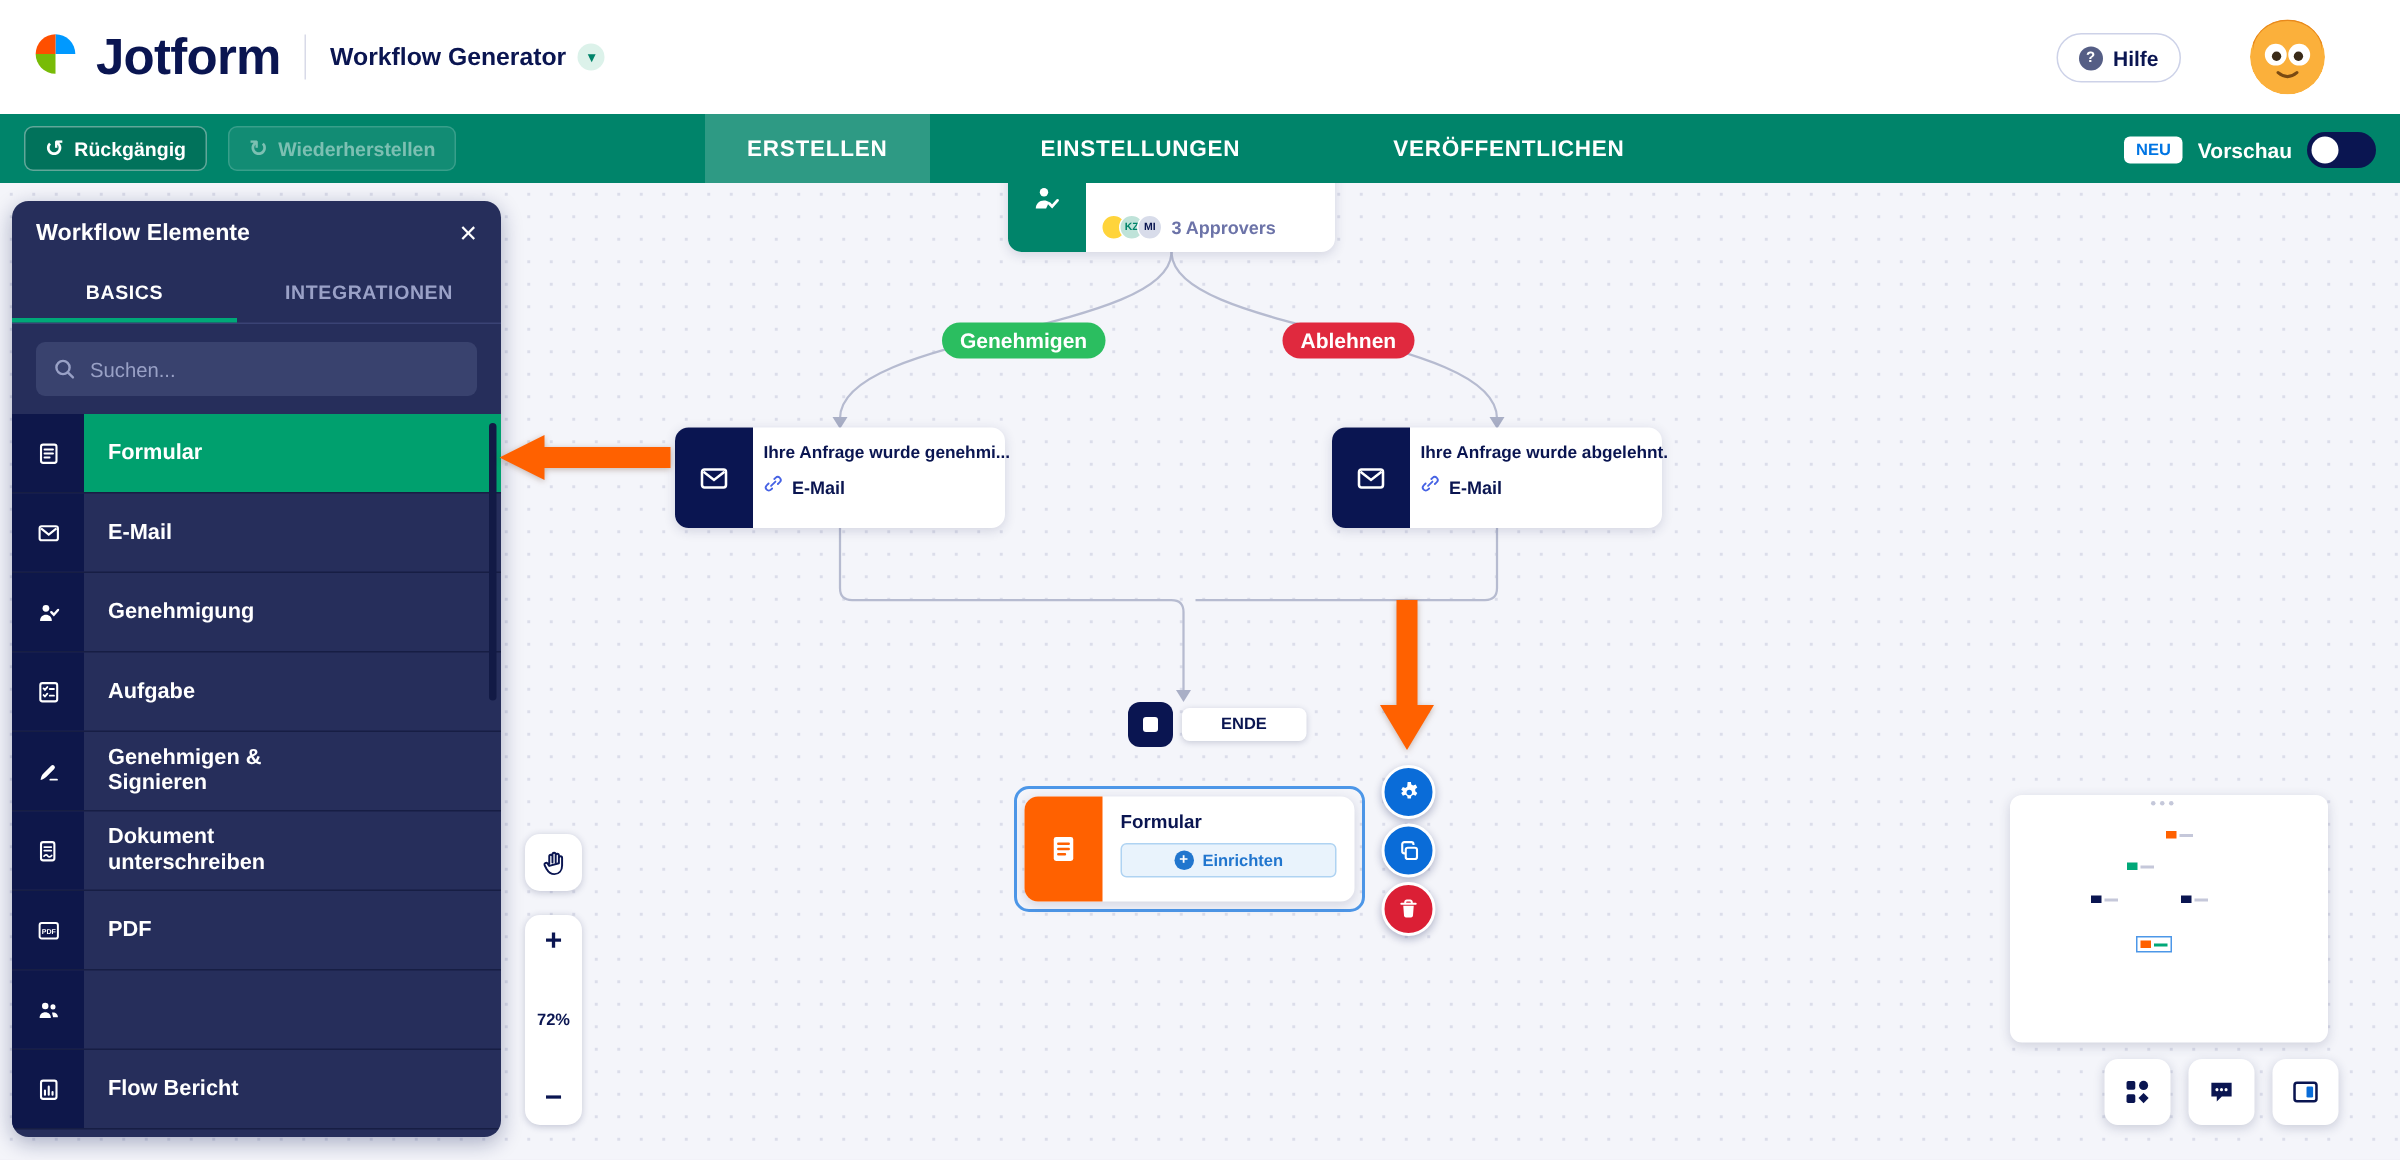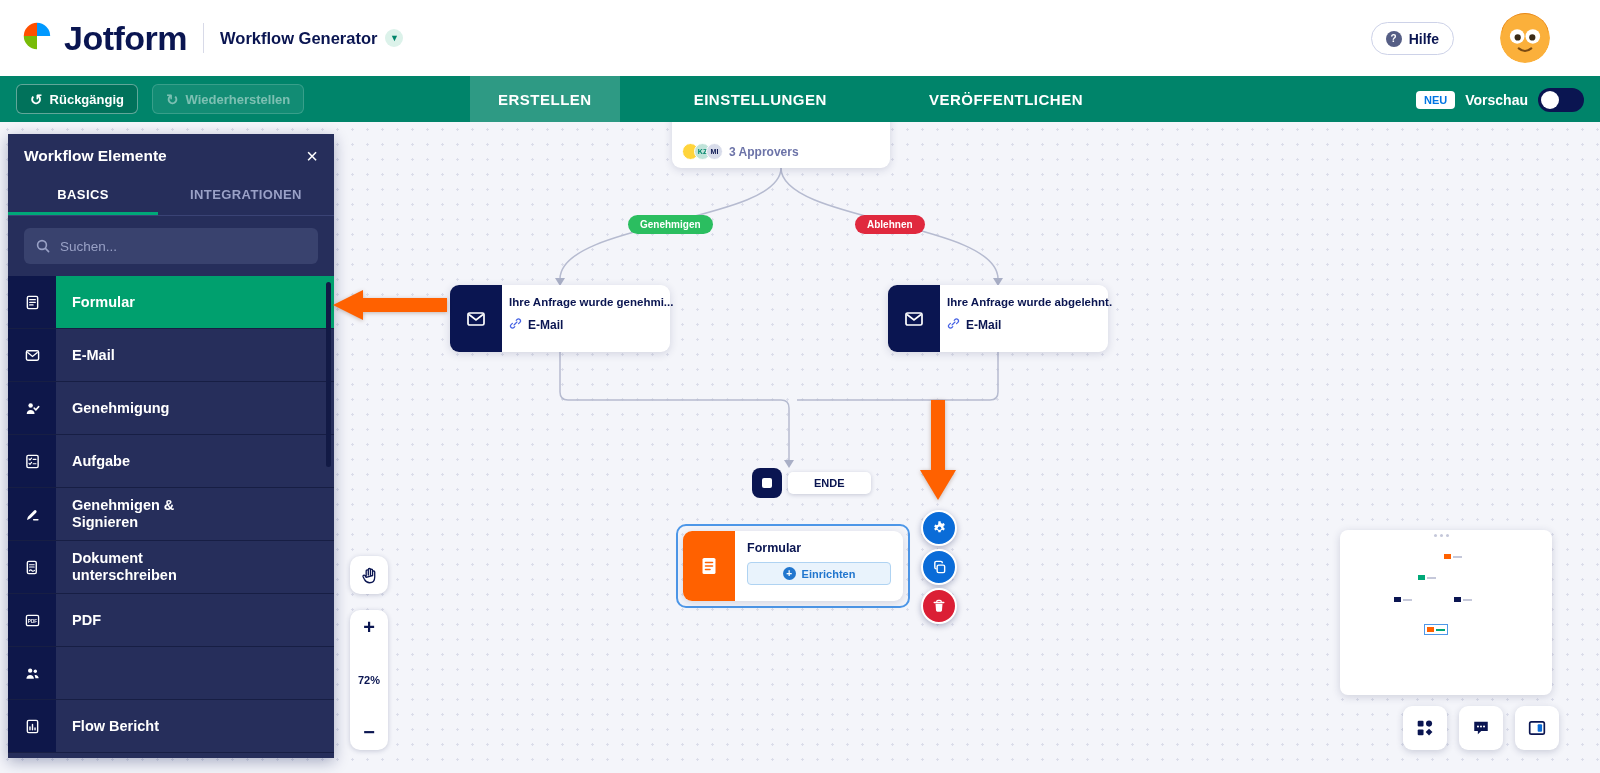--- a/index.html
+++ b/index.html
@@ -42,31 +42,31 @@
     background-size: 15px 15px; }
   .connectors { position: absolute; left: 0; top: 0; z-index: 1; }
 
   .node { position: absolute; display: flex; background: #fff; border-radius: 9px; box-shadow: 0 2px 8px rgba(37,45,91,0.16); z-index: 2; cursor: pointer; }
   .node-icon { width: 52px; border-radius: 9px 0 0 9px; display: flex; align-items: center; justify-content: center; flex-shrink: 0; }
   .teal-bg { background: #00846A; }
   .navy-bg { background: #0A1551; }
   .orange-bg { background: #FF6100; }
   .node-body { flex: 1; padding: 12px 14px; display: flex; flex-direction: column; }
 
-  .approval-node { left: 672px; top: -26px; width: 218px; height: 72px; flex-direction: column; }
+  .approval-node { left: 672px; top: -26px; width: 218px; height: 72px; }
   .approval-node .node-body { justify-content: flex-end; padding: 8px 10px; }
   .avatars-row { display: flex; align-items: center; }
   .mini-avatar { width: 17px; height: 17px; border-radius: 50%; font-size: 7px; font-weight: 800; display: flex; align-items: center; justify-content: center; border: 1.5px solid #fff; }
   .mini-avatar + .mini-avatar { margin-left: -5px; }
   .av1 { background: #FFD43B; color: #8a5b00; }
   .av2 { background: #BFE3D9; color: #00846A; }
   .av3 { background: #D8DCEA; color: #0A1551; }
   .approvers-text { font-size: 12px; font-weight: 600; color: #6C73A8; margin-left: 6px; }
 
-  .pill { position: absolute; z-index: 3; padding: 4px 12px; border-radius: 12px; color: #fff; font-size: 10px; font-weight: 700; cursor: pointer; }
+  .pill { position: absolute; z-index: 3; padding: 4px 12px; border-radius: 12px; color: #fff; font-size: 14px; font-weight: 700; cursor: pointer; }
   .pill-approve { left: 628px; top: 93px; background: #2BBE60; }
   .pill-deny { left: 855px; top: 93px; background: #E0293E; }
 
   .email-node { top: 163px; width: 220px; height: 67px; }
   .email-left { left: 450px; } .email-right { left: 888px; }
   .email-node .node-body { padding: 11px 7px; }
   .node-title { font-size: 11.5px; font-weight: 700; color: #0A1551; white-space: nowrap; overflow: hidden; }
   .link-row { display: flex; align-items: center; gap: 6px; margin-top: 8px; }
   .link-row .ltext { font-size: 12px; font-weight: 600; color: #0A1551; }
 
@@ -99,21 +99,21 @@
   .mini-sq { width: 7px; height: 5px; }
   .mini-line { width: 9px; height: 2px; background: #C5C8DA; }
   .mini-sel { border: 1px solid #4D97E8; padding: 2px; }
 
   .br-btn { position: absolute; top: 584px; width: 44px; height: 44px; background: #fff; border-radius: 9px; box-shadow: 0 2px 7px rgba(37,45,91,0.2); display: flex; align-items: center; justify-content: center; z-index: 4; cursor: pointer; }
 
   .arrows { position: absolute; left: 0; top: 0; z-index: 60; pointer-events: none; }
   .arrows polygon { filter: drop-shadow(0 1px 2px rgba(80,30,0,0.3)); }
 
   
-  .panel { position: absolute; left: 8px; top: 134px; width: 326px; height: 624px; background: #262E5B; border-radius: 0; z-index: 50; box-shadow: 0 4px 14px rgba(10,21,81,0.32); overflow: hidden; }
+  .panel { position: absolute; left: 8px; top: 134px; width: 326px; height: 624px; background: #262E5B; border-radius: 11px; z-index: 50; box-shadow: 0 4px 14px rgba(10,21,81,0.32); overflow: hidden; }
   .p-head { height: 44px; display: flex; align-items: center; justify-content: space-between; padding: 0 16px; }
   .p-title { color: #fff; font-size: 15.5px; font-weight: 700; }
   .p-close { color: #fff; font-size: 20px; cursor: pointer; line-height: 1; }
   .p-tabs { display: flex; border-bottom: 1px solid #3A4375; }
   .p-tab { padding: 9px 4px 10px; text-align: center; font-size: 13px; font-weight: 700; letter-spacing: 0.4px; color: #9AA1C7; border-bottom: 3px solid transparent; cursor: pointer; }
   .p-tab.t1 { width: 150px; }
   .p-tab.t2 { flex: 1; }
   .p-tab.active { color: #fff; border-bottom-color: #00A878; }
   .p-search { margin: 12px 16px; position: relative; }
   .p-search input { width: 100%; height: 36px; background: #39426E; border: none; border-radius: 6px; padding: 0 12px 0 36px; color: #fff; font-size: 13.5px; outline: none; font-family: inherit; }

